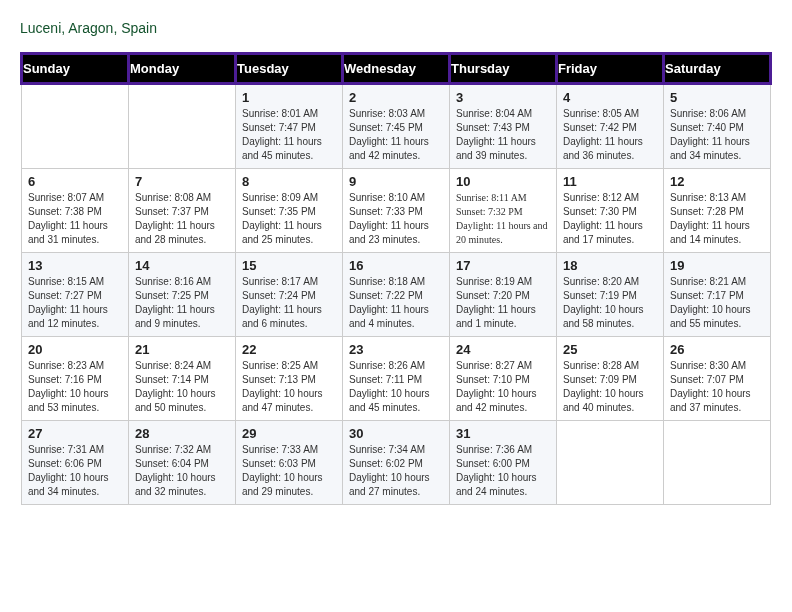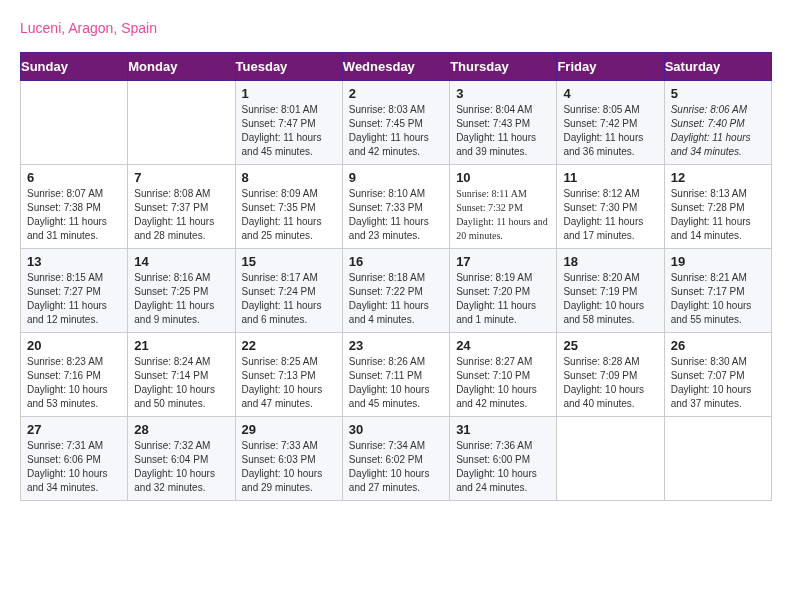--- a/index.html
+++ b/index.html
@@ -24,35 +24,35 @@
     .title-section {
       text-align: right;
     }
     .month-title {
       font-size: 36px;
       font-weight: 300;
       color: #333;
     }
     .subtitle {
       font-size: 14px;
-      color: #ec4899;
+      color: #14532d;
     }
     table {
       width: 100%;
       border-collapse: collapse;
       table-layout: fixed;
     }
     thead th {
-      background-color: #701a75;
+      background-color: #000000;
       color: #fff;
       text-align: left;
       padding: 6px 0;
       font-size: 13px;
       font-weight: bold;
-      border: 1px solid #4c1d95;
+      border: 3px solid #4c1d95;
     }
     tbody td {
       border: 1px solid #ccc;
       vertical-align: top;
       padding: 5px 6px;
       font-size: 10.5px;
       color: #333;
       height: 80px;
       background: #fff;
     }
@@ -122,21 +122,21 @@
 Daylight: 11 hours and 39 minutes.</div>
         </td>
         <td>
           <span class="day-number">4</span>
           <div class="cell-text" style="white-space: pre-line;">Sunrise: 8:05 AM
 Sunset: 7:42 PM
 Daylight: 11 hours and 36 minutes.</div>
         </td>
         <td>
           <span class="day-number">5</span>
-          <div class="cell-text" style="white-space: pre-line; font-style: italic;">Sunrise: 8:06 AM
+          <div class="cell-text" style="white-space: pre-line;">Sunrise: 8:06 AM
 Sunset: 7:40 PM
 Daylight: 11 hours and 34 minutes.</div>
         </td>
       </tr>
       <tr>
         <td>
           <span class="day-number">6</span>
           <div class="cell-text" style="white-space: pre-line;">Sunrise: 8:07 AM
 Sunset: 7:38 PM
 Daylight: 11 hours and 31 minutes.</div>

